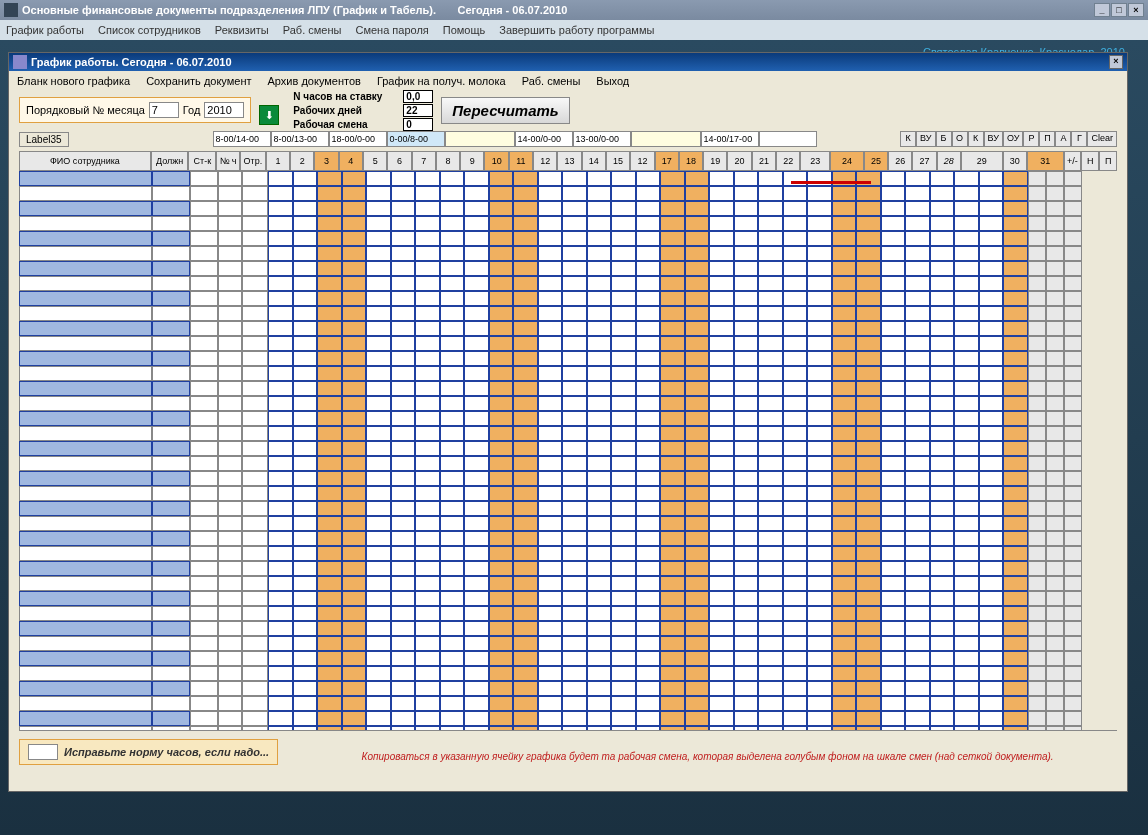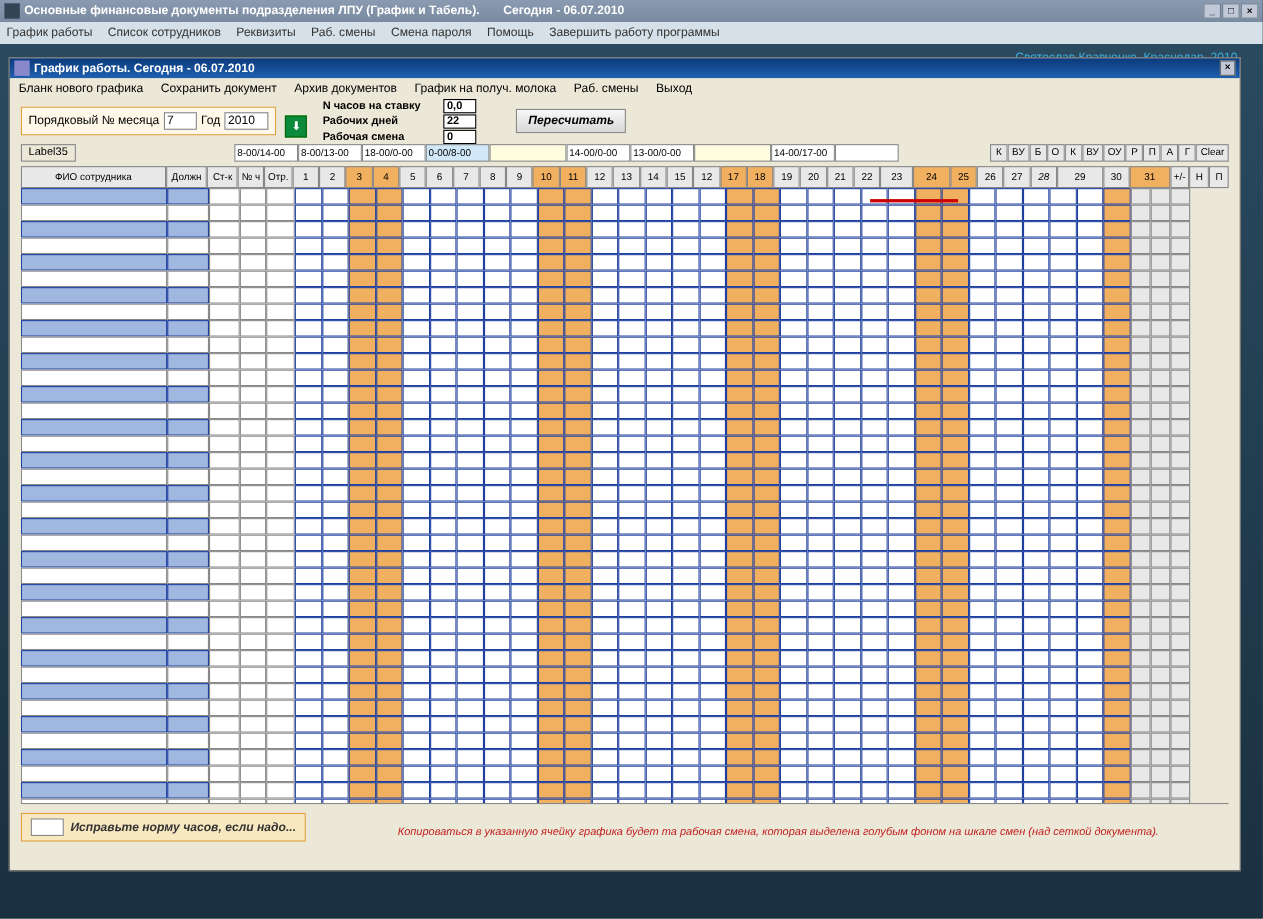--- a/index.html
+++ b/index.html
@@ -23,24 +23,24 @@
 .inner-menu span { cursor: pointer; }
 .toolbar-row { display: flex; align-items: center; padding: 4px 10px; gap: 8px; height: 38px; }
 .month-box { border: 1px solid #e0a040; background: #fff8e8; padding: 4px 6px; display: flex; align-items: center; gap: 4px; font-size: 11px; }
 .month-box input { width: 30px; border: 1px solid #888; font-size: 11px; padding: 1px 2px; }
 .month-box .yr { width: 40px; }
 .center-title { flex: 1; text-align: center; font-size: 16px; letter-spacing: 3px; color: #333; }
 .stats-box { display: flex; flex-direction: column; font-size: 10px; gap: 1px; }
 .stats-box .row { display: flex; align-items: center; }
 .stats-box .lbl { width: 110px; font-weight: bold; }
 .stats-box input { width: 30px; border: 1px solid #000; font-size: 10px; padding: 0 2px; font-weight: bold; }
-.recalc-btn { padding: 4px 10px; background: linear-gradient(#f8f8f8, #d8d8d8); border: 1px solid #888; font-size: 11px; font-style: italic; font-weight: bold; cursor: pointer; margin-left: 28px; }
+.recalc-btn { padding: 4px 10px; background: linear-gradient(#f8f8f8, #d8d8d8); border: 1px solid #888; font-size: 15px; font-style: italic; font-weight: bold; cursor: pointer; }
 .arrow-btn { width: 20px; height: 20px; background: #0a8a3a; border: 1px solid #060; color: #fff; text-align: center; line-height: 18px; cursor: pointer; margin-right: 6px; align-self: flex-end; }
 .red-line { height: 3px; background: #c00; width: 80px; position: absolute; top: 128px; left: 782px; }
-.shift-row { display: flex; padding: 2px 10px; gap: 4px; height: 20px; }
+.shift-row { display: flex; align-items: center; padding: 2px 10px; gap: 4px; height: 20px; }
 .label35 { border: 1px solid #888; padding: 1px 6px; font-size: 10px; margin-right: 140px; }
 .shift-cell { border: 1px solid #888; background: #fff; font-size: 9px; padding: 1px 2px; height: 16px; display: inline-flex; align-items: center; }
 .shift-cell.sel { background: #d0e8f8; }
 .shift-cell.pale { background: #fffde0; }
 .code-btn { border: 1px solid #888; background: #e8e8e8; padding: 1px 3px; font-size: 9px; height: 16px; min-width: 16px; text-align: center; cursor: pointer; }
 .grid-area { padding: 2px 10px; }
 .grid-header { display: flex; height: 20px; }
 .gh-cell { border: 1px solid #888; background: #e8e8e8; font-size: 9px; display: flex; align-items: center; justify-content: center; text-align: center; }
 .gh-day { width: 24.5px; }
 .gh-day.wk { background: #f0b060; }

